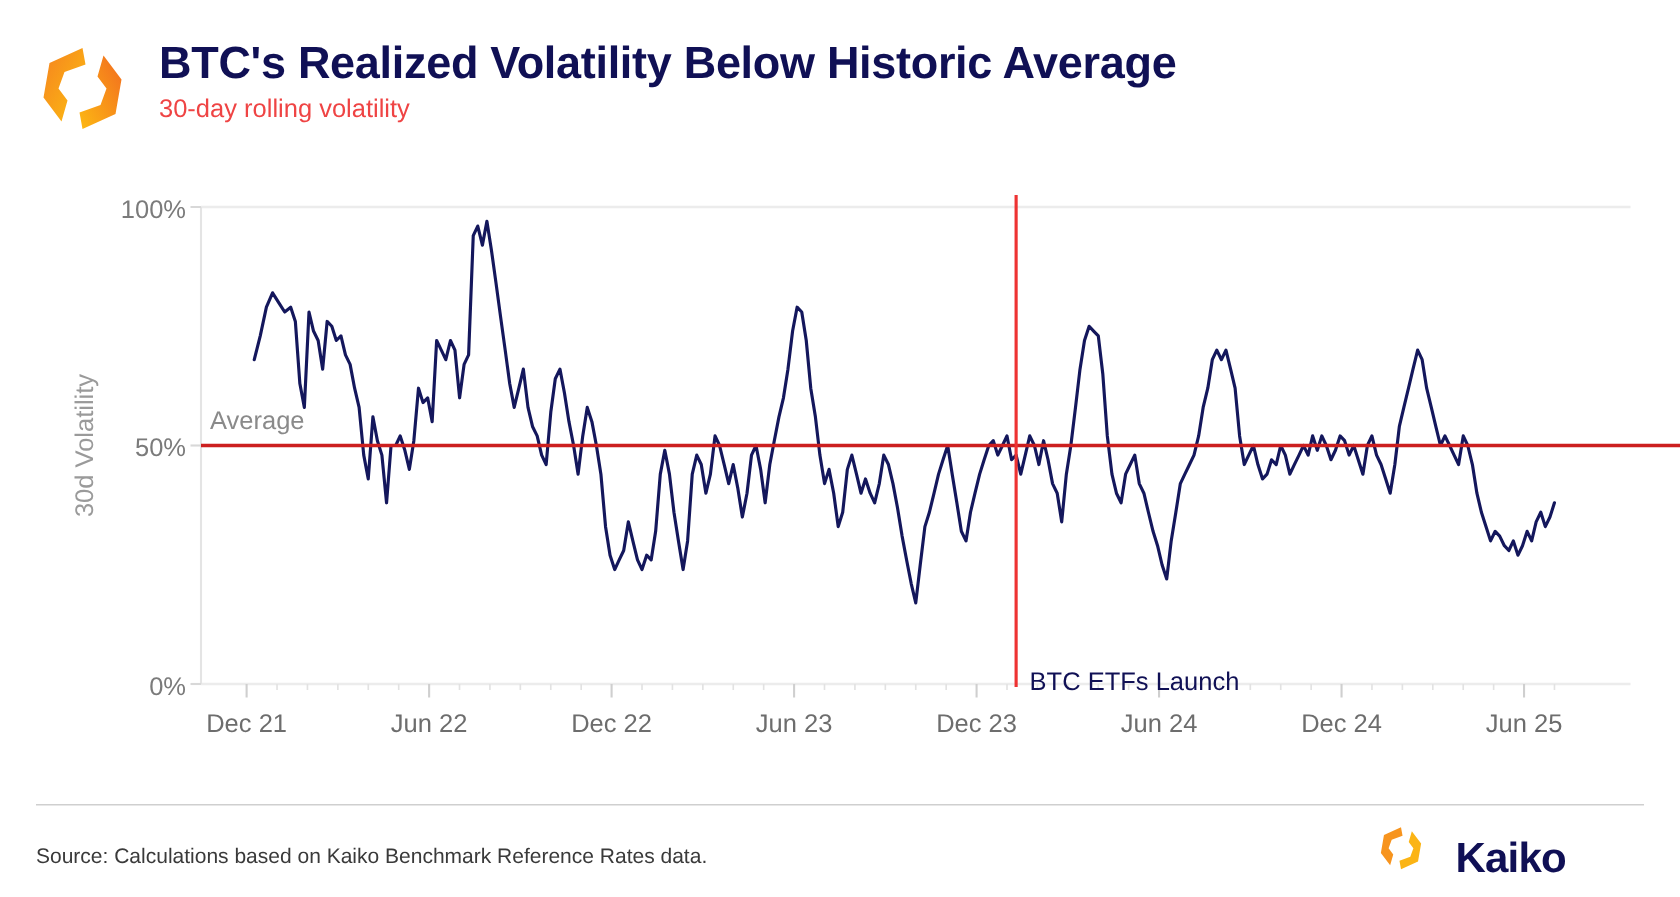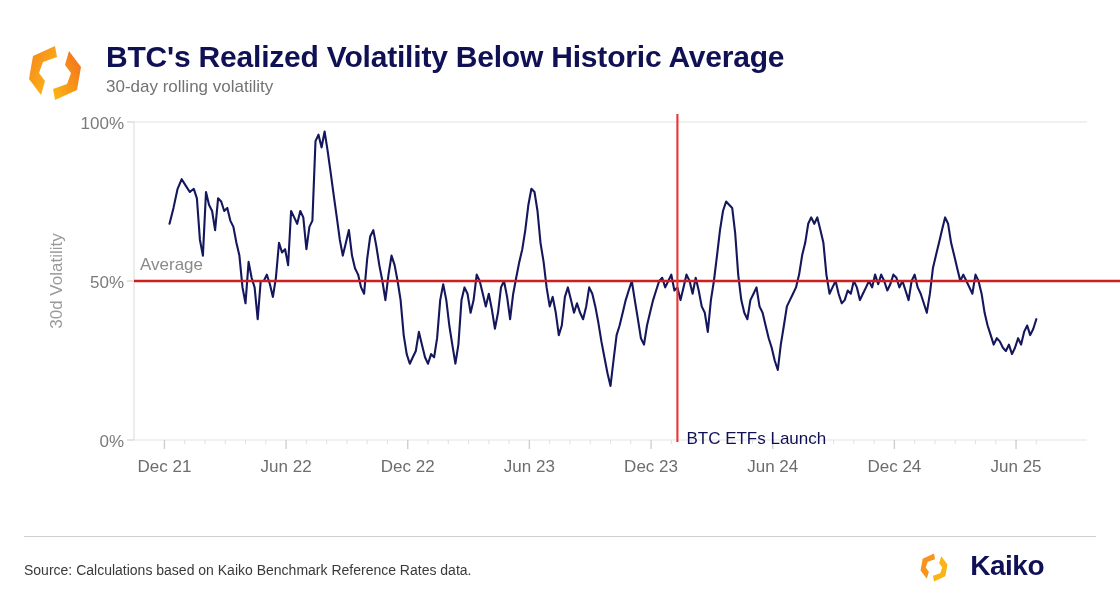--- a/index.html
+++ b/index.html
@@ -2,47 +2,47 @@
 <html><head>
 <meta charset="utf-8">
 <style>
   html,body{margin:0;padding:0;}
   body{
     width:1120px;height:598px;background:#ffffff;
     font-family:"Liberation Sans", sans-serif;
     overflow:hidden;position:relative;
   }
   
-  #header{position:absolute;left:0;top:0;width:1120px;height:100px;margin-top:14px;}
+  #header{position:absolute;left:0;top:0;width:1120px;height:100px;}
   #brand-mark{position:absolute;left:24px;top:29px;width:62px;height:60px;}
   #title-block{position:absolute;left:106px;top:26px;}
   #chart-title{
     font-size:30px;font-weight:bold;color:#101055;
     letter-spacing:-0.2px;line-height:1.12;white-space:nowrap;margin:0;
   }
   #chart-subtitle{
-    font-size:17px;font-weight:normal;color:#737373;
+    font-size:17px;font-weight:normal;color:#ef4444;
     margin:4px 0 0 0;line-height:1.1;white-space:nowrap;
   }
   
-  #plot-wrap{position:absolute;left:0;top:100px;width:1120px;height:405px;}
+  #plot-wrap{position:absolute;left:0;top:116px;width:1120px;height:405px;}
   #plot-svg{display:block;}
   .ylab{font-size:17px;fill:#7b7b7b;font-family:"Liberation Sans", sans-serif;}
   .xlab{font-size:17px;fill:#6d6d6d;font-family:"Liberation Sans", sans-serif;}
   .axis-title{font-size:17px;fill:#9a9a9a;font-family:"Liberation Sans", sans-serif;}
   .ann-avg{font-size:17px;fill:#8a8a8a;font-family:"Liberation Sans", sans-serif;}
   .ann-etf{font-size:17px;fill:#101055;font-family:"Liberation Sans", sans-serif;}
   
   #footer{position:absolute;left:0;top:528px;width:1068px;height:70px;}
   #footer-rule{position:absolute;left:24px;top:8px;width:1072px;height:1px;background:#cfcfcf;}
   #source-text{
     position:absolute;left:24px;top:34px;font-size:14px;color:#3a3a3a;
     white-space:nowrap;
   }
-  #footer-logo{position:absolute;right:24px;top:24px;height:34px;display:flex;align-items:flex-start;gap:20px;}
+  #footer-logo{position:absolute;right:24px;top:24px;height:34px;display:flex;align-items:flex-end;gap:20px;}
   #footer-wordmark{font-size:28px;font-weight:bold;color:#101055;letter-spacing:-0.5px;line-height:1;}
 </style>
 </head>
 <body>
 
 <div id="header">
 
   <div id="brand-mark">
     <svg viewBox="0 0 62 60" width="62" height="60" aria-hidden="true">
       <defs>

